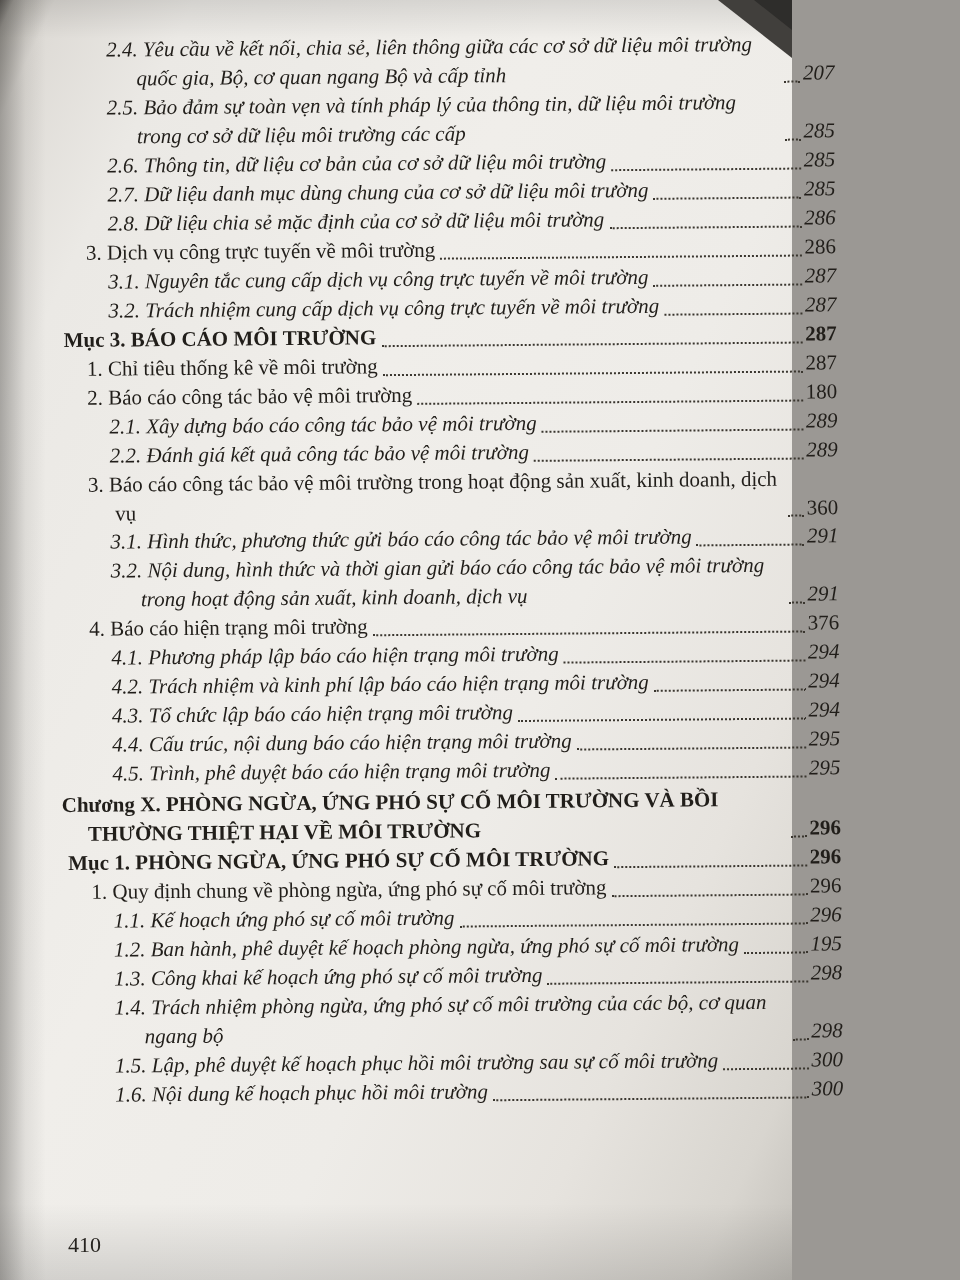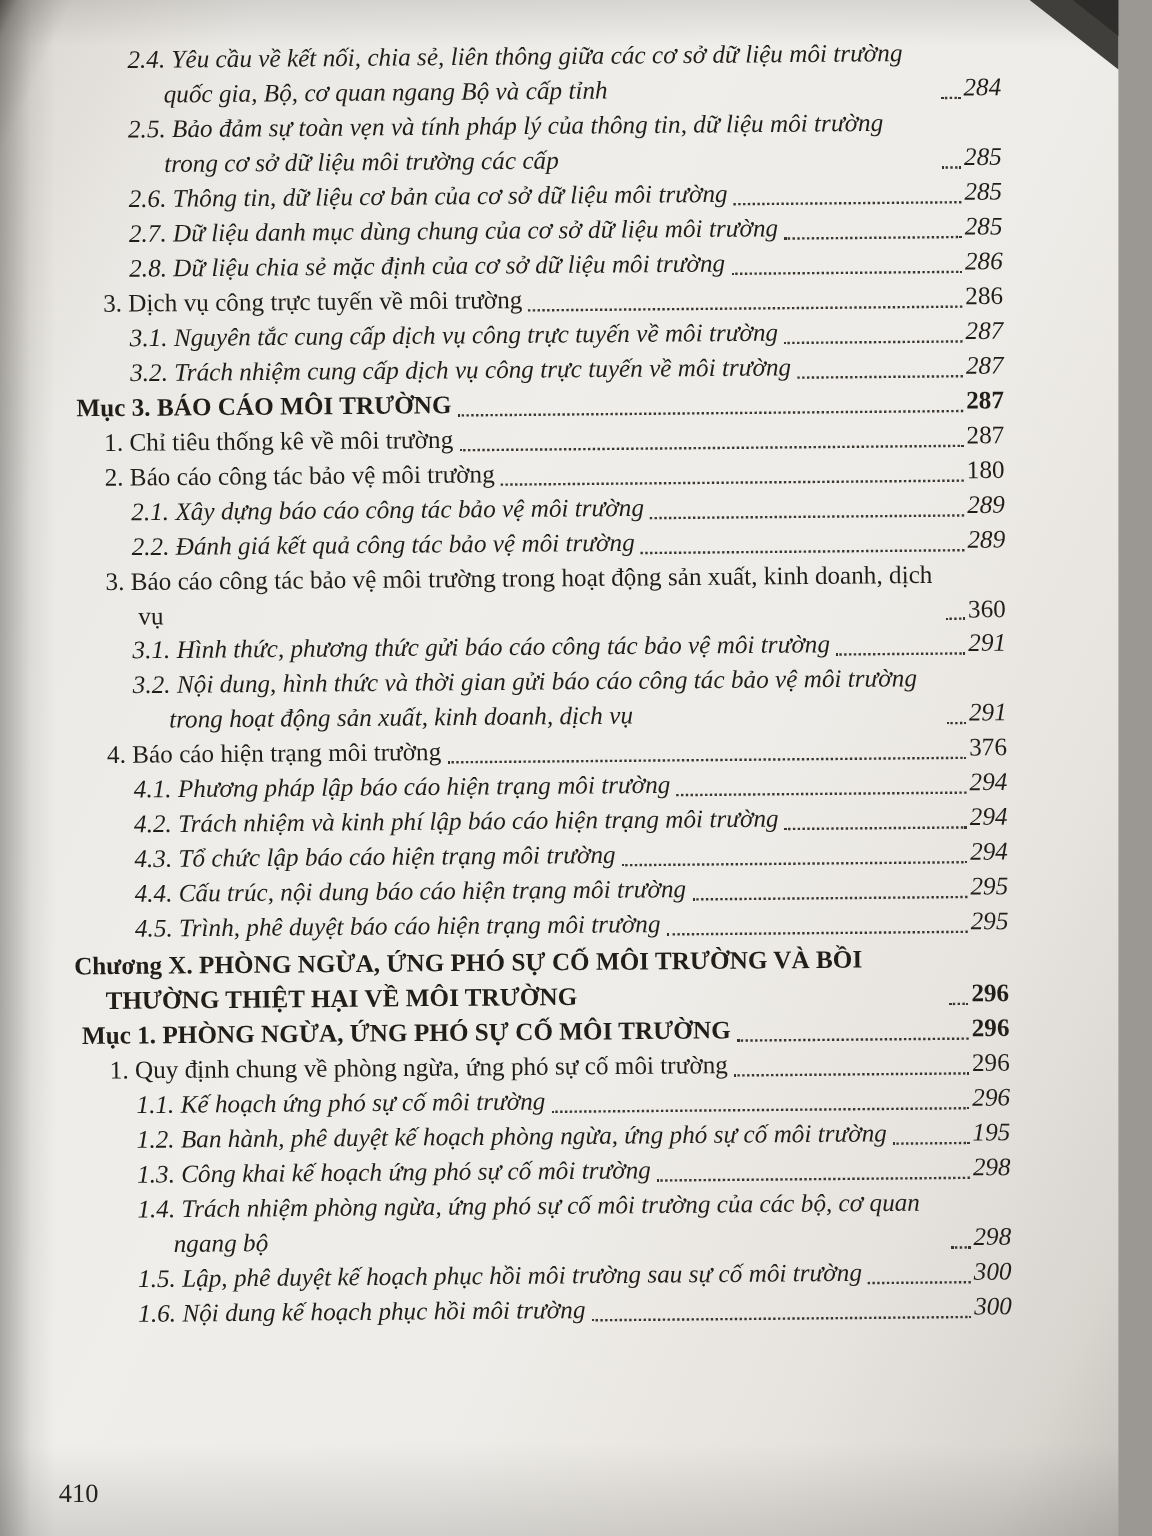--- a/index.html
+++ b/index.html
@@ -4,21 +4,21 @@
 <style>
   * { margin: 0; padding: 0; box-sizing: border-box; }
   html, body {
     width: 960px; height: 1280px;
     background: #9b9894;
     font-family: "Liberation Serif", serif;
     overflow: hidden;
   }
   .photo {
     position: relative;
-    width: 932px; height: 1280px;
+    width: 792px; height: 1280px;
     background:
       linear-gradient(180deg, rgba(0,0,0,0.10) 0%, rgba(0,0,0,0) 3%, rgba(0,0,0,0) 94%, rgba(0,0,0,0.12) 100%),
       linear-gradient(115deg,
         #76736e 0%, #b5b2ac 1%, #dedbd6 4%,
         #ebe9e5 14%, #f0eeea 40%, #eeece8 62%,
         #e6e3de 80%, #d8d5cf 93%, #c3c0ba 100%);
   }
   
   .corner-tr {
     position: absolute; top: 0; right: 0;
@@ -64,37 +64,37 @@
   .entry.item .label { padding-left: 27px; text-indent: -27px; }
 
   .entry.section { font-weight: bold; margin-left: 3px; }
   .entry.section .label { padding-left: 30px; text-indent: -30px; }
 
   .entry.chapter { font-weight: bold; margin-left: -3px; margin-top: 2px; }
   .entry.chapter .label { padding-left: 26px; text-indent: -26px; }
 
   .footer {
     position: absolute;
-    left: 49px; top: 1232px;
+    left: 68px; top: 1232px;
     font-size: 22px;
     color: #26231f;
   }
 </style>
 </head>
 <body>
 
 <div class="photo">
   <div class="gutter-shadow"></div>
 
   <div class="toc">
 
   <div class="entry subitem">
         <span class="label">2.4. Yêu cầu về kết nối, chia sẻ, liên thông giữa các cơ sở dữ liệu môi trường quốc gia, Bộ, cơ quan ngang Bộ và cấp tỉnh</span>
         <span class="dots"></span>
-        <span class="pg">284</span>
+        <span class="pg">207</span>
       </div>
       <div class="entry subitem">
         <span class="label">2.5. Bảo đảm sự toàn vẹn và tính pháp lý của thông tin, dữ liệu môi trường trong cơ sở dữ liệu môi trường các cấp</span>
         <span class="dots"></span>
         <span class="pg">285</span>
       </div>
       <div class="entry subitem">
         <span class="label">2.6. Thông tin, dữ liệu cơ bản của cơ sở dữ liệu môi trường</span>
         <span class="dots"></span>
         <span class="pg">285</span>

